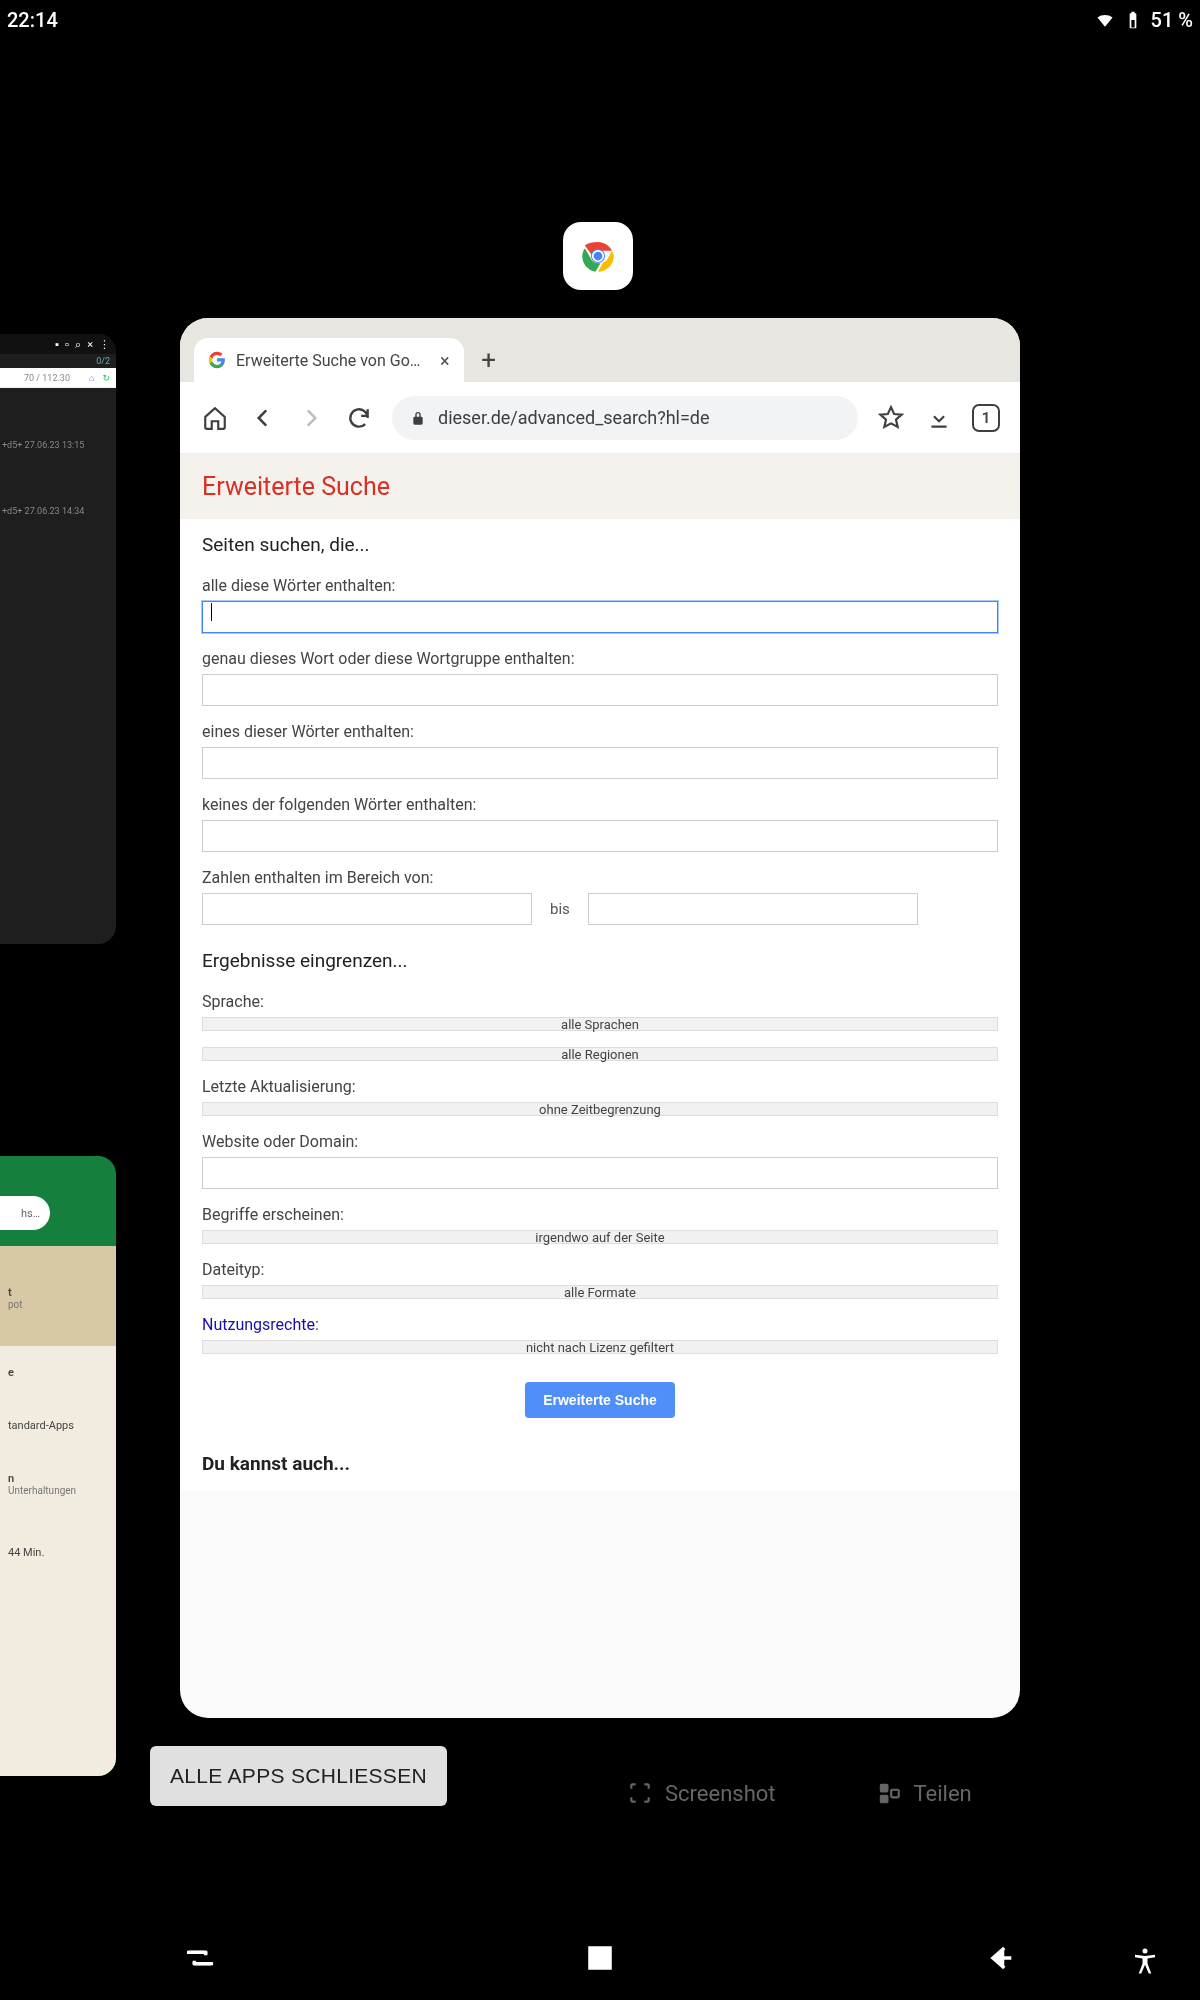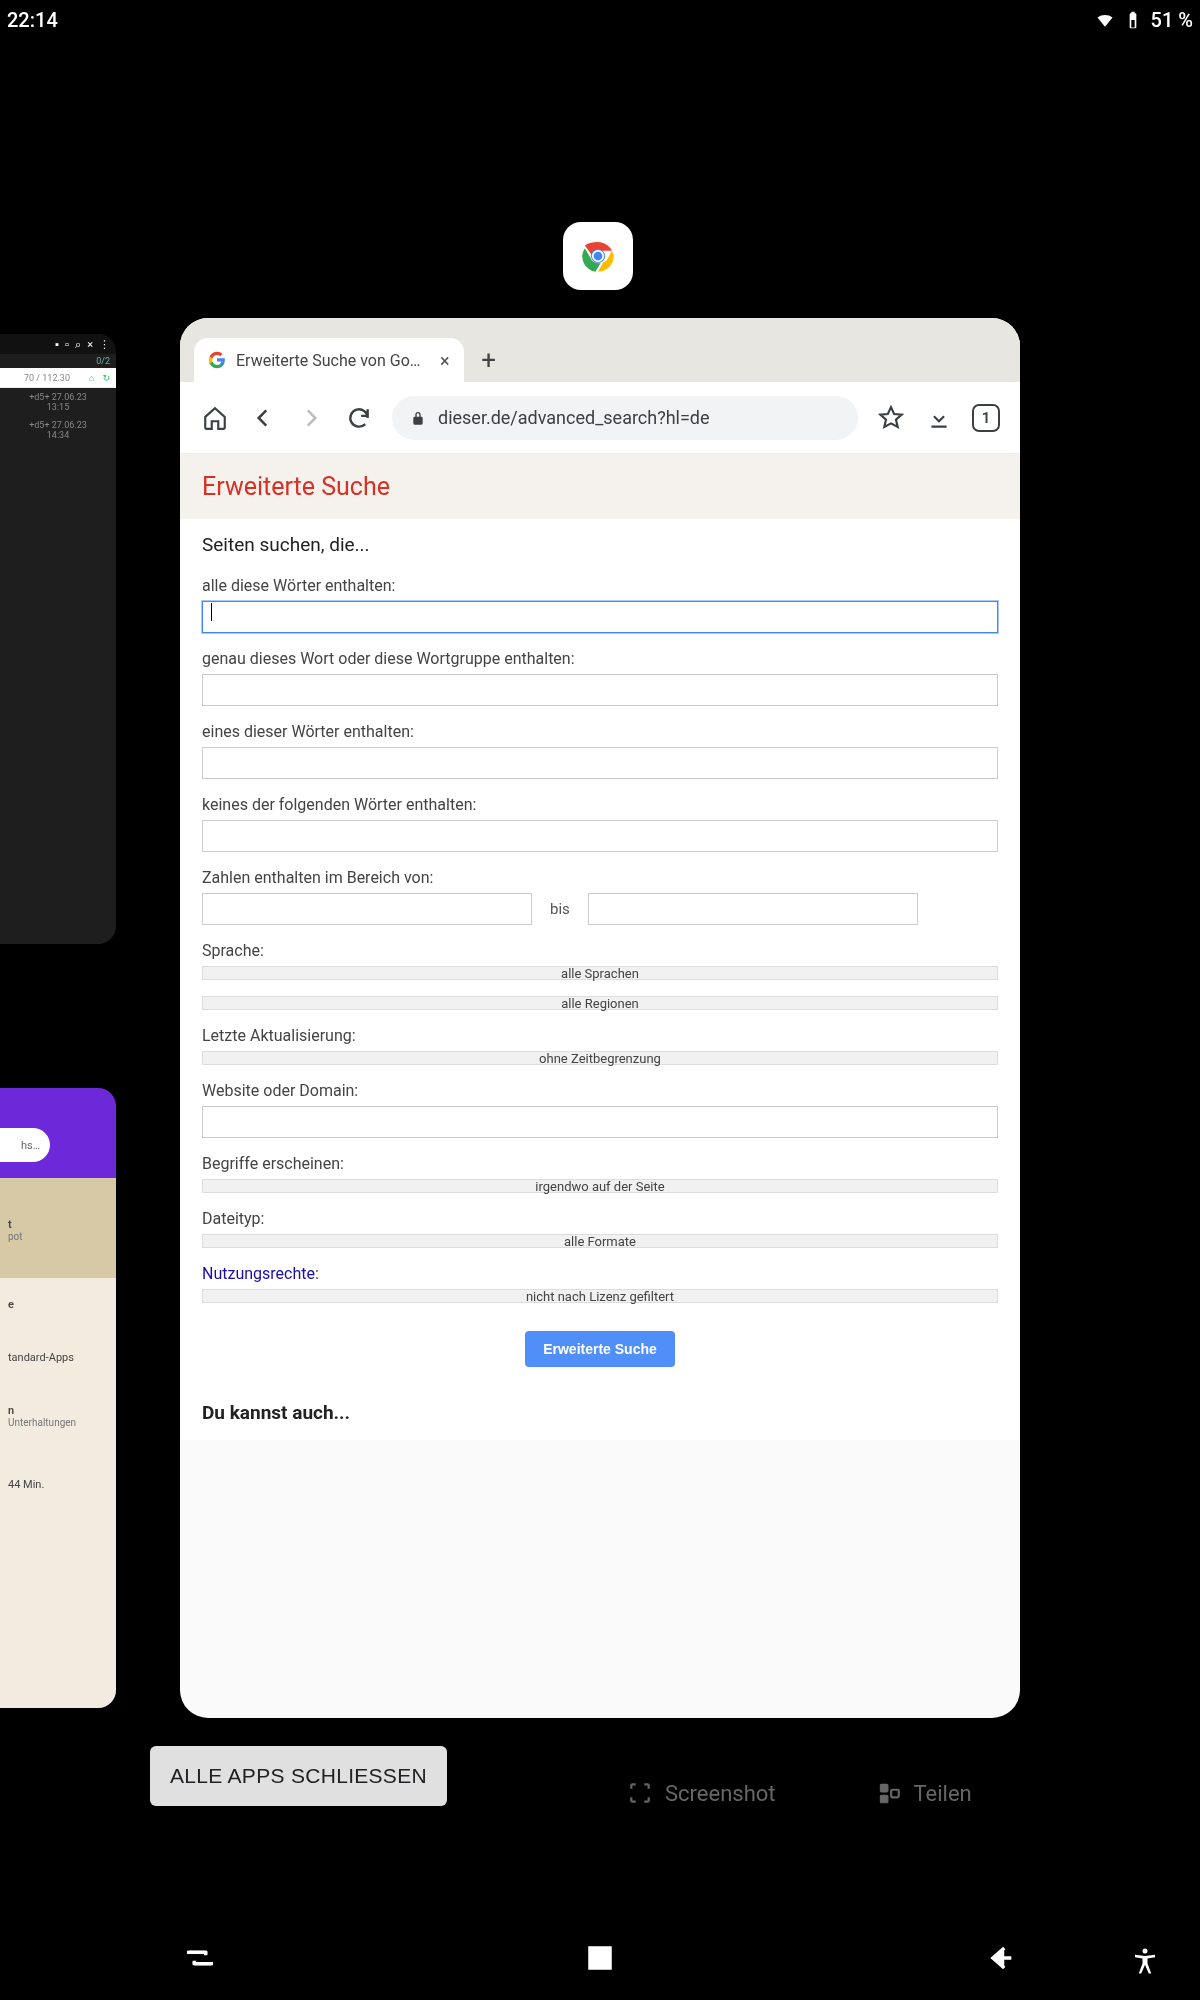--- a/index.html
+++ b/index.html
@@ -26,24 +26,24 @@
   .act-screenshot { margin-left: 180px; }
   .act-share { margin-left: 100px; }
 
   
   .side-card-1 { position: absolute; top: 334px; left: 0; width: 116px; height: 610px; background: #1e1e1e; border-radius: 0 18px 18px 0; overflow:hidden; color:#ccc; font-size:9px; }
   .side-card-1 .titlebar { background:#111; height:20px; display:flex; gap:6px; justify-content:flex-end; align-items:center; padding-right:6px;}
   .side-card-1 .titlebar span{ color:#fff; font-size:11px;}
   .side-card-1 .toolbar { height:20px; display:flex; justify-content:flex-end; gap:8px; align-items:center; padding-right:6px;}
   .side-card-1 .toolbar .home{ color:#3b82f6; }
   .side-card-1 .toolbar .reload{ color:#22c55e; }
-  .side-card-1 .row { text-align:center; padding:4px 18px; color:#888;}
+  .side-card-1 .row { text-align:left; padding:4px 2px; color:#888;margin-top:48px;}
   .side-card-1 .cnt { text-align:right; padding:2px 6px; color:#6aa; font-size:9px;}
 
-  .side-card-2 { position: absolute; top: 1088px; left: 0; width: 116px; height: 620px; background: #6d28d9; border-radius: 0 18px 18px 0; overflow:hidden; color:#444; font-size:11px; }
+  .side-card-2 { position: absolute; top: 1156px; left: 0; width: 116px; height: 620px; background: #15803d; border-radius: 0 18px 18px 0; overflow:hidden; color:#444; font-size:11px; }
   .sc2-pill{ position:absolute; top:40px; left:-30px; width:80px; height:34px; background:#fff; border-radius:17px; display:flex; align-items:center; justify-content:flex-end; padding-right:10px; font-size:11px; color:#666;}
   .sc2-block{ position:absolute; top:90px; left:0; right:0; height:100px; background:#d7c9a6; padding:40px 8px 8px; font-size:11px; color:#444; }
   .sc2-body{ position:absolute; top:190px; left:0; right:0; bottom:0; background:#f2ece0; padding:20px 8px; font-size:11px; color:#444; }
 
   
   .main-card { position: absolute; top: 318px; left: 180px; width: 840px; height: 1400px; background: #fafafa; border-radius: 28px; overflow: hidden; box-shadow: 0 2px 20px rgba(0,0,0,0.6); }
 
   .tabstrip { height: 64px; background: #e8e6e1; display:flex; align-items:flex-end; padding-left:14px; }
   .tab { height: 44px; background:#fff; border-radius:14px 14px 0 0; display:flex; align-items:center; gap:10px; padding:0 14px; font-size:16px; color:#444; max-width:280px; }
   .tab .favicon { width:18px; height:18px; }
@@ -222,20 +222,21 @@
     </div>
     <div class="field">
       <div class="field-label">Zahlen enthalten im Bereich von:</div>
       <div class="range-row">
         <div class="textbox"></div>
         <span class="range-bis">bis</span>
         <div class="textbox"></div>
       </div>
     </div>
 
+    <div class="section-title">Ergebnisse eingrenzen...</div>
 
     <div class="field">
       <div class="field-label">Sprache:</div>
       <div class="dropdown">
           <span>alle Sprachen</span>
         </div>
     </div>
     <div class="field">
       <div class="dropdown">
           <span>alle Regionen</span>

